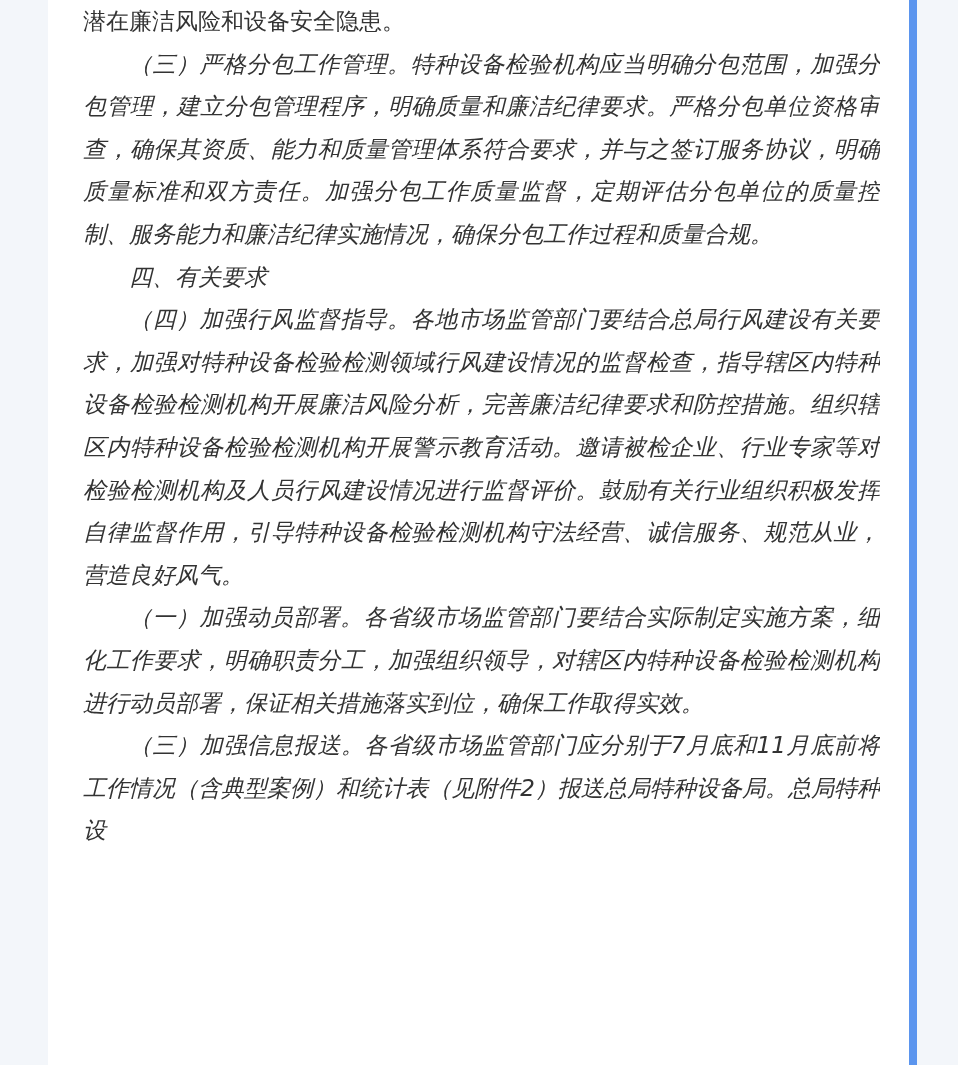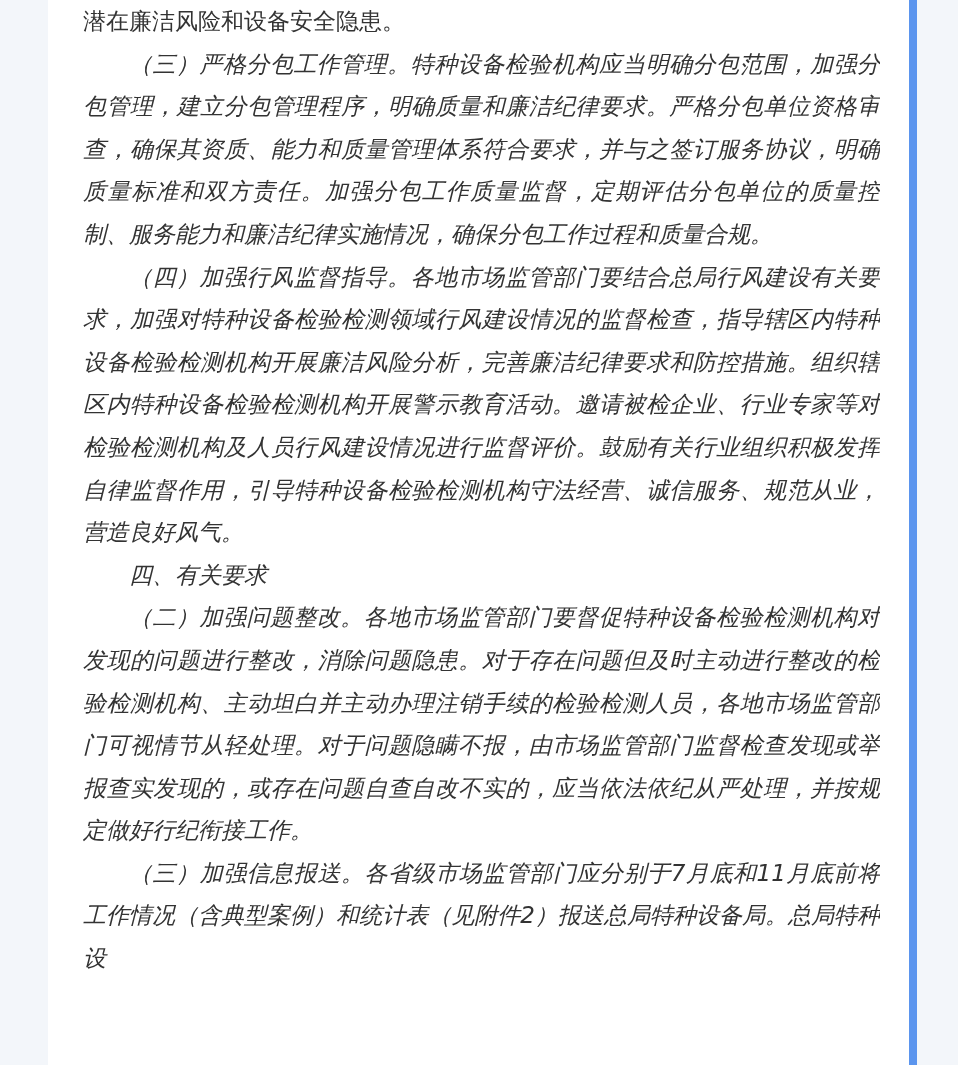--- a/index.html
+++ b/index.html
@@ -57,20 +57,20 @@
   }
 </style>
 </head>
 <body>
 
 <div class="viewport">
   <div class="card">
     <div class="content" id="document-content">
         <p class="no-indent">潜在廉洁风险和设备安全隐患。</p>
         <p class="indent">（三）严格分包工作管理。特种设备检验机构应当明确分包范围，加强分包管理，建立分包管理程序，明确质量和廉洁纪律要求。严格分包单位资格审查，确保其资质、能力和质量管理体系符合要求，并与之签订服务协议，明确质量标准和双方责任。加强分包工作质量监督，定期评估分包单位的质量控制、服务能力和廉洁纪律实施情况，确保分包工作过程和质量合规。</p>
+        <p class="indent">四、有关要求</p>
         <p class="indent">（四）加强行风监督指导。各地市场监管部门要结合总局行风建设有关要求，加强对特种设备检验检测领域行风建设情况的监督检查，指导辖区内特种设备检验检测机构开展廉洁风险分析，完善廉洁纪律要求和防控措施。组织辖区内特种设备检验检测机构开展警示教育活动。邀请被检企业、行业专家等对检验检测机构及人员行风建设情况进行监督评价。鼓励有关行业组织积极发挥自律监督作用，引导特种设备检验检测机构守法经营、诚信服务、规范从业，营造良好风气。</p>
-        <p class="indent">四、有关要求</p>
-        <p class="indent">（二）加强问题整改。各地市场监管部门要督促特种设备检验检测机构对发现的问题进行整改，消除问题隐患。对于存在问题但及时主动进行整改的检验检测机构、主动坦白并主动办理注销手续的检验检测人员，各地市场监管部门可视情节从轻处理。对于问题隐瞒不报，由市场监管部门监督检查发现或举报查实发现的，或存在问题自查自改不实的，应当依法依纪从严处理，并按规定做好行纪衔接工作。</p>
+        <p class="indent">（一）加强动员部署。各省级市场监管部门要结合实际制定实施方案，细化工作要求，明确职责分工，加强组织领导，对辖区内特种设备检验检测机构进行动员部署，保证相关措施落实到位，确保工作取得实效。</p>
         <p class="indent">（三）加强信息报送。各省级市场监管部门应分别于7月底和11月底前将工作情况（含典型案例）和统计表（见附件2）报送总局特种设备局。总局特种设</p>
       </div>
   </div>
   <div class="scrollbar-thumb"></div>
 </div>
 
 </body></html>

